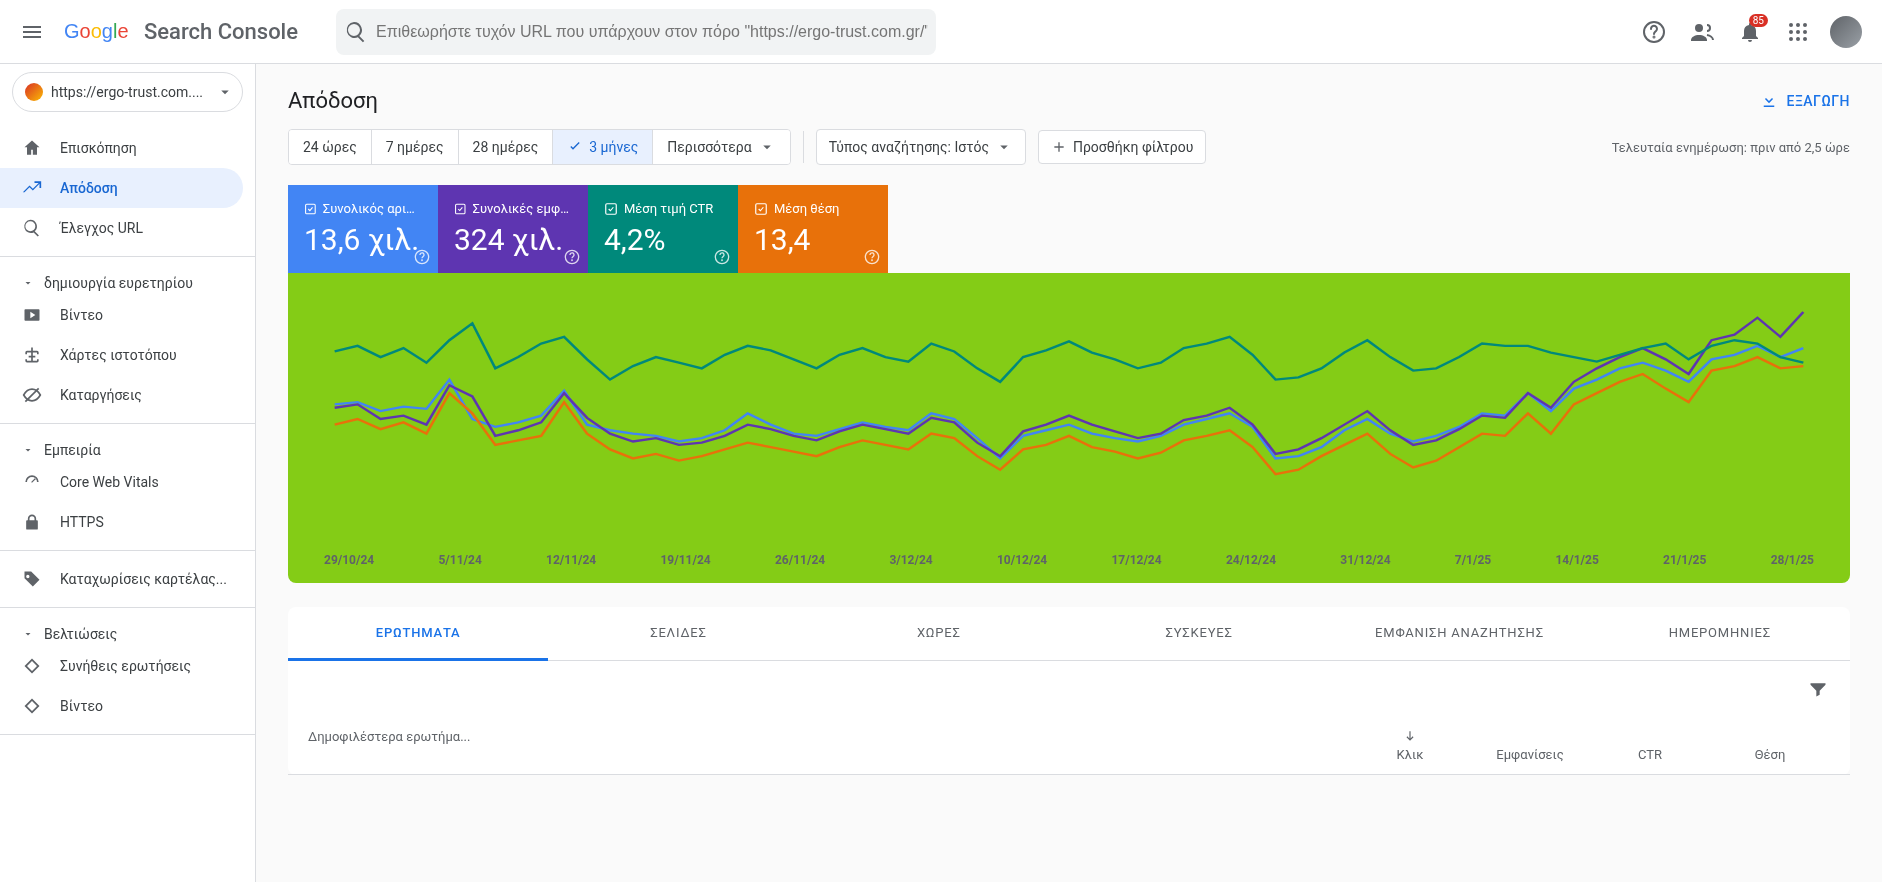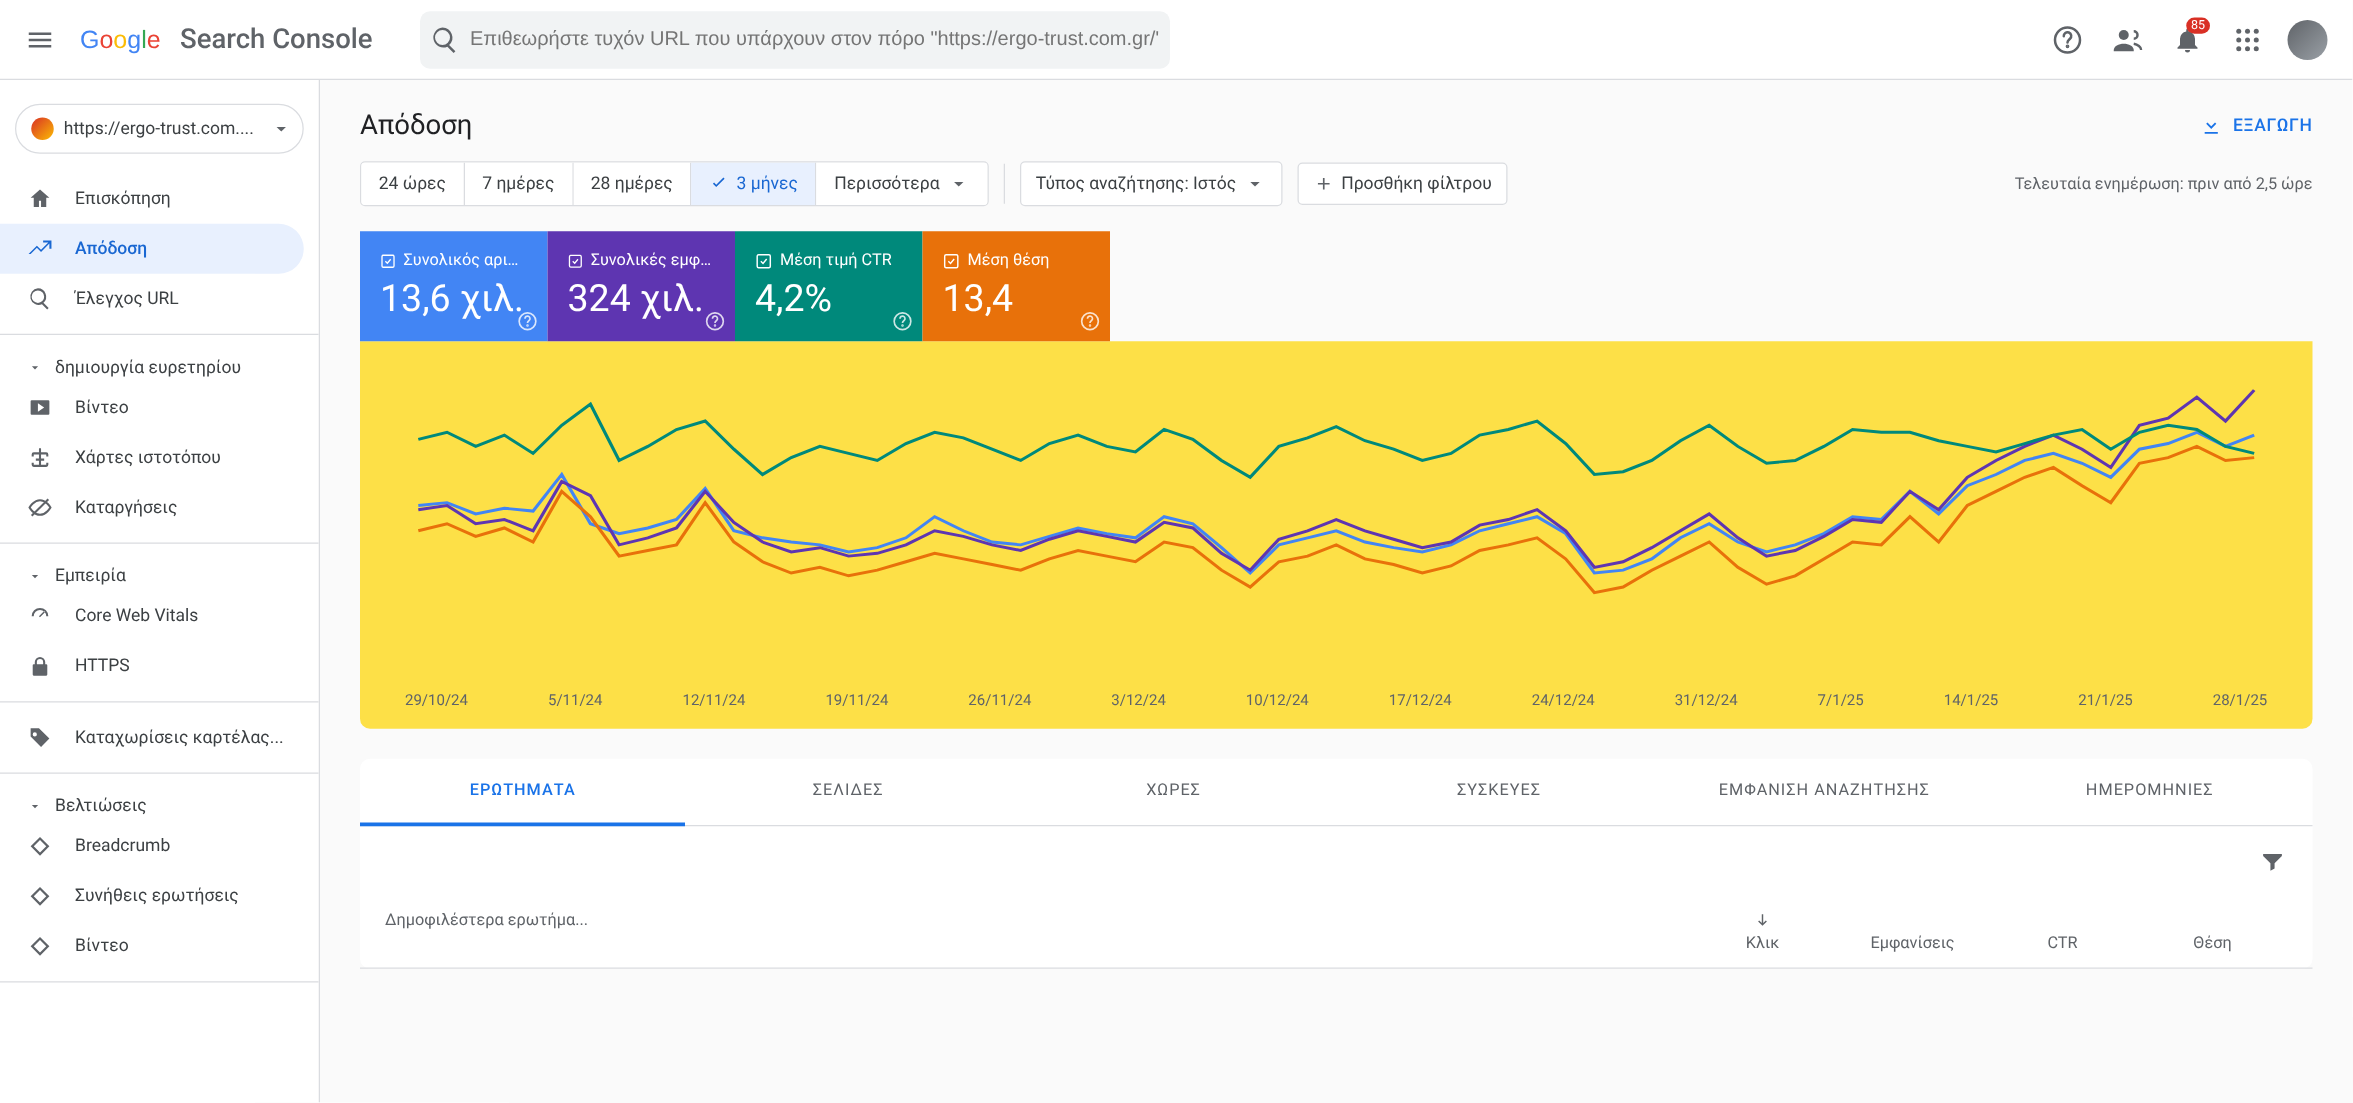--- a/index.html
+++ b/index.html
@@ -11,21 +11,21 @@
 .logo .g-text { font-weight: 500; }
 .search-box { flex: 0 0 600px; height: 46px; background: #f1f3f4; border-radius: 8px; display: flex; align-items: center; margin-left: 30px; padding: 0 8px; }
 .search-box input { flex: 1; border: none; background: transparent; font-size: 16px; color: #5f6368; outline: none; padding-left: 8px; }
 .header-spacer { flex: 1; }
 .header-icons { display: flex; align-items: center; gap: 8px; padding-right: 8px; }
 .icon-btn { width: 40px; height: 40px; display: flex; align-items: center; justify-content: center; border-radius: 50%; cursor: pointer; position: relative; color: #5f6368; }
 .badge { position: absolute; top: 2px; right: 2px; background: #d93025; color: #fff; font-size: 10px; border-radius: 8px; padding: 1px 4px; min-width: 16px; text-align: center; }
 
 .layout { display: flex; height: calc(100vh - 64px); }
 .sidebar { width: 256px; padding-top: 8px; overflow-y: auto; border-right: 1px solid #dadce0; }
-.property-selector { margin: 11px 12px 16px; height: 40px; border: 1px solid #dadce0; border-radius: 20px; display: flex; align-items: center; padding: 0 8px 0 12px; gap: 8px; cursor: pointer; }
+.property-selector { margin: 0 12px 16px; height: 40px; border: 1px solid #dadce0; border-radius: 20px; display: flex; align-items: center; padding: 0 8px 0 12px; gap: 8px; cursor: pointer; }
 .prop-favicon { width: 18px; height: 18px; border-radius: 50%; background: linear-gradient(135deg,#d93025,#fbbc04); }
 .prop-url { flex: 1; font-size: 14px; color: #3c4043; white-space: nowrap; overflow: hidden; text-overflow: ellipsis; }
 .nav-item { height: 40px; display: flex; align-items: center; padding-left: 22px; gap: 18px; color: #5f6368; border-radius: 0 20px 20px 0; margin-right: 12px; cursor: pointer; }
 .nav-item.active { background: #e8f0fe; color: #1967d2; font-weight: 500; }
 .nav-item .icn { width: 20px; display: flex; justify-content: center; }
 .nav-item .lbl { font-size: 14px; color: #3c4043; }
 .nav-item.active .lbl { color: #1967d2; }
 .nav-section { padding: 10px 0 4px 22px; display: flex; align-items: center; gap: 10px; color: #3c4043; font-size: 14px; }
 .nav-divider { border-top: 1px solid #dadce0; margin: 8px 0; }
 
@@ -47,21 +47,21 @@
 .kpi { width: 150px; padding: 16px; color: #fff; position: relative; cursor: pointer; }
 .kpi-label-row { display: flex; align-items: center; gap: 6px; font-size: 13px; }
 .kpi-label { white-space: nowrap; overflow: hidden; text-overflow: ellipsis; }
 .kpi-value { font-size: 30px; margin-top: 6px; font-weight: 400; }
 .kpi .help { position: absolute; right: 8px; bottom: 8px; opacity: 0.8; }
 .kpi-0 { background: #4285f4; }
 .kpi-1 { background: #5e35b1; }
 .kpi-2 { background: #00897b; }
 .kpi-3 { background: #e8710a; }
 
-.chart-card { background: #fde047; border-radius: 0 0 8px 8px; padding: 16px 8px 8px; margin-bottom: 24px; }
+.chart-card { background: #84cc16; border-radius: 0 0 8px 8px; padding: 16px 8px 8px; margin-bottom: 24px; font-weight: bold; }
 .chart-svg { width: 100%; height: 260px; }
 .x-labels { display: flex; justify-content: space-between; padding: 4px 28px 8px; color: #5f6368; font-size: 12px; }
 
 .table-card { background: #fff; border-radius: 8px; }
 .tabs { display: flex; border-bottom: 1px solid #dadce0; }
 .tab { flex: 1; text-align: center; padding: 18px 8px; font-size: 13px; color: #5f6368; letter-spacing: 0.8px; cursor: pointer; }
 .tab.active { color: #1a73e8; border-bottom: 3px solid #1a73e8; margin-bottom: -1px; font-weight: 500; }
 .table-toolbar{ display:flex; justify-content:flex-end; padding:8px 12px; }
 .table-header { display: flex; padding: 12px 20px; color: #5f6368; font-size: 13px; border-bottom: 1px solid #dadce0; }
 .th-query { flex: 1; }
@@ -238,28 +238,20 @@
         </div>
       </div>
     <div class="nav-divider"></div>
     <div class="nav-section">
         <svg width="12" height="12" viewBox="0 0 24 24" fill="#5f6368">
           <path d="M7 10l5 5 5-5z"></path>
         </svg>
         <span>Βελτιώσεις</span>
       </div>
     <div id="nav-enh">
-        <div class="nav-item">
-          <span class="icn">
-            <svg width="20" height="20" viewBox="0 0 24 24" fill="currentColor">
-              <path d="M12 3l9 9-9 9-9-9 9-9zm0 3l-6 6 6 6 6-6-6-6z"></path>
-            </svg>
-          </span>
-          <span class="lbl">Breadcrumb</span>
-        </div>
         <div class="nav-item">
           <span class="icn">
             <svg width="20" height="20" viewBox="0 0 24 24" fill="currentColor">
               <path d="M12 3l9 9-9 9-9-9 9-9zm0 3l-6 6 6 6 6-6-6-6z"></path>
             </svg>
           </span>
           <span class="lbl">Συνήθεις ερωτήσεις</span>
         </div>
         <div class="nav-item">
           <span class="icn">

